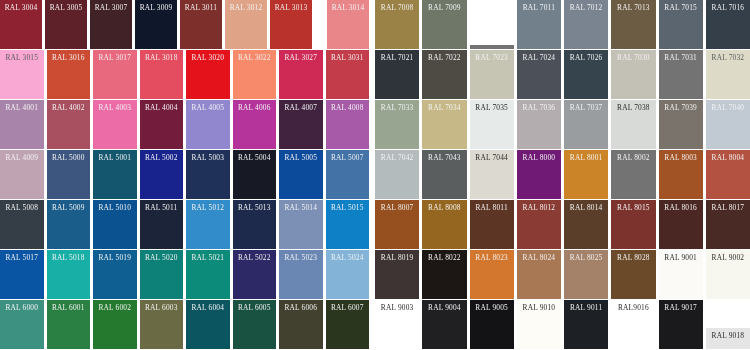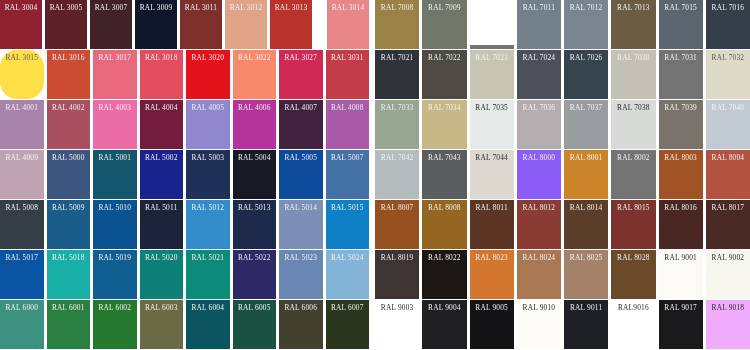--- a/index.html
+++ b/index.html
@@ -125,21 +125,21 @@
           <div class="swatch" title="RAL 7015" style="background: rgb(91, 101, 112);">
             <span class="swatch-label lbl-light">RAL 7015</span>
           </div>
           <div class="swatch" title="RAL 7016" style="background: rgb(53, 63, 74);">
             <span class="swatch-label lbl-light">RAL 7016</span>
           </div>
         </div>
       </div>
       <div class="swatch-row">
         <div class="block block-left">
-          <div class="swatch" title="RAL 3015" style="background: #fde047; border-radius: 17px;">
+          <div class="swatch" title="RAL 3015" style="background: #f9a8d4;">
             <span class="swatch-label lbl-mid">RAL 3015</span>
           </div>
           <div class="swatch" title="RAL 3016" style="background: rgb(204, 75, 51);">
             <span class="swatch-label lbl-light">RAL 3016</span>
           </div>
           <div class="swatch" title="RAL 3017" style="background: rgb(232, 104, 126);">
             <span class="swatch-label lbl-light">RAL 3017</span>
           </div>
           <div class="swatch" title="RAL 3018" style="background: rgb(228, 76, 96);">
             <span class="swatch-label lbl-light">RAL 3018</span>
@@ -268,21 +268,21 @@
         <div class="block block-right">
           <div class="swatch" title="RAL 7042" style="background: rgb(180, 187, 189);">
             <span class="swatch-label lbl-light">RAL 7042</span>
           </div>
           <div class="swatch" title="RAL 7043" style="background: rgb(90, 94, 95);">
             <span class="swatch-label lbl-light">RAL 7043</span>
           </div>
           <div class="swatch" title="RAL 7044" style="background: rgb(220, 218, 208);">
             <span class="swatch-label lbl-dark">RAL 7044</span>
           </div>
-          <div class="swatch" title="RAL 8000" style="background: #8b5cf6;">
+          <div class="swatch" title="RAL 8000" style="background: #701a75;">
             <span class="swatch-label lbl-light">RAL 8000</span>
           </div>
           <div class="swatch" title="RAL 8001" style="background: rgb(204, 132, 40);">
             <span class="swatch-label lbl-light">RAL 8001</span>
           </div>
           <div class="swatch" title="RAL 8002" style="background: #737373;">
             <span class="swatch-label lbl-light">RAL 8002</span>
           </div>
           <div class="swatch" title="RAL 8003" style="background: rgb(162, 83, 38);">
             <span class="swatch-label lbl-light">RAL 8003</span>
@@ -442,19 +442,19 @@
           </div>
           <div class="swatch" title="RAL 9011" style="background: rgb(29, 32, 36);">
             <span class="swatch-label lbl-light">RAL 9011</span>
           </div>
           <div class="swatch" title="RAL9016" style="background: rgb(255, 255, 255);">
             <span class="swatch-label lbl-dark">RAL9016</span>
           </div>
           <div class="swatch" title="RAL 9017" style="background: rgb(26, 26, 28);">
             <span class="swatch-label lbl-light">RAL 9017</span>
           </div>
-          <div class="swatch" title="RAL 9018" style="background: #f0abfc;">
+          <div class="swatch" title="RAL 9018" style="background: #e5e5e5; margin-top: 28px;">
             <span class="swatch-label lbl-dark">RAL 9018</span>
           </div>
         </div>
       </div>
     </div>
 </div>
 
 </body></html>

